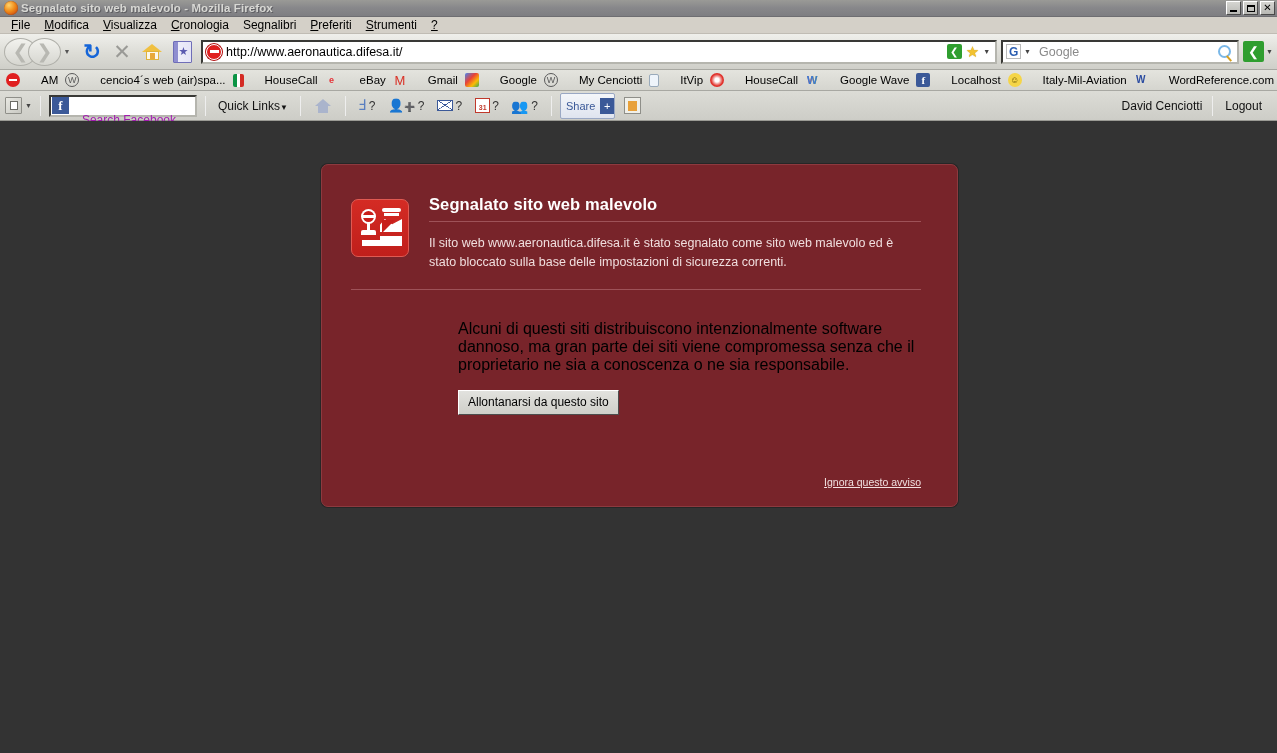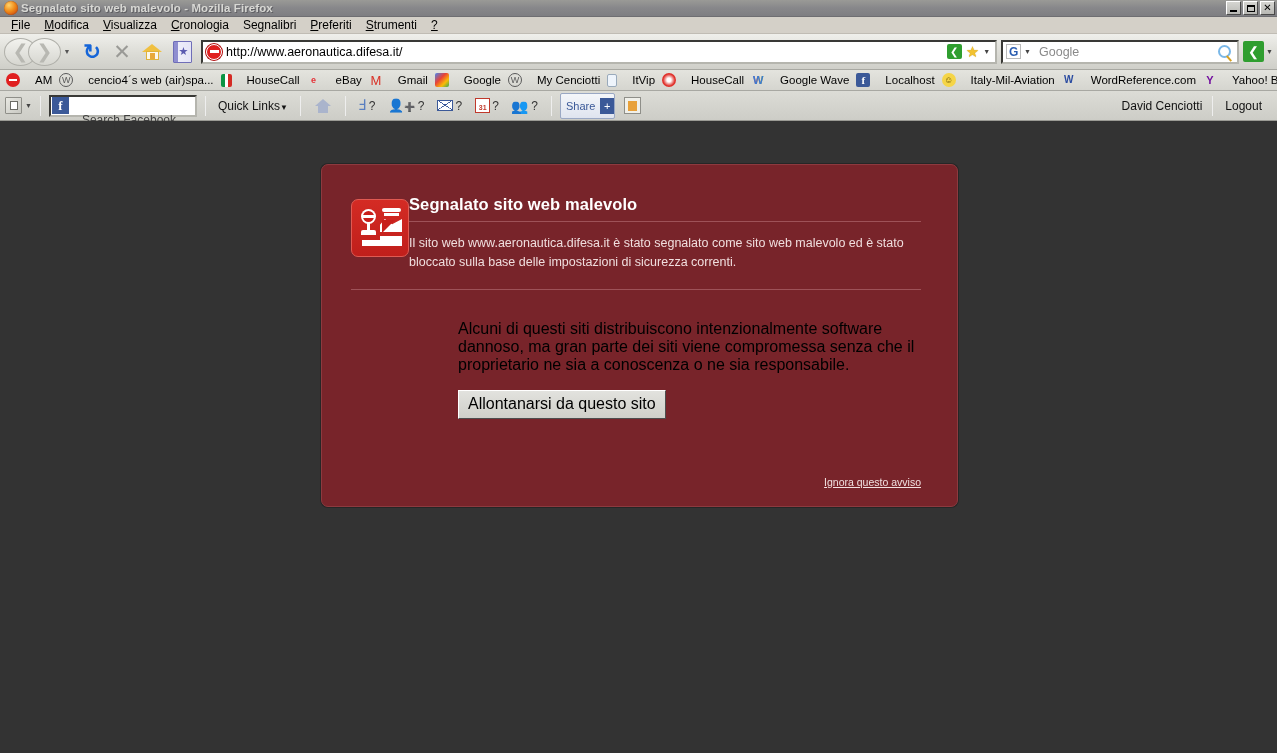--- a/index.html
+++ b/index.html
@@ -201,21 +201,21 @@
     padding: 0 3px;
     border-bottom: 1px solid #a8a8a2;
     font-size: 11.5px; color: #000;
     overflow: hidden;
     position: relative;
   }
   .bm {
     display: flex; align-items: center;
     padding: 1px 4px 1px 3px;
     white-space: nowrap; flex: 0 0 auto;
-    gap: 15px;
+    gap: 21px;
   }
   .bm-ico { width: 14px; height: 14px; flex: 0 0 auto;
             display:flex;align-items:center;justify-content:center;
             font-size: 10px; line-height: 1; border-radius: 2px; }
   .bm-chevrons { margin-left: auto; padding-right: 4px; font-size: 12px; color: #333; flex:0 0 auto;}
 
   
   .fbbar {
     height: 30px;
     background: linear-gradient(to bottom, #dcdcd6 0%, #cdcdc7 100%);
@@ -236,21 +236,21 @@
     width: 148px; height: 22px; background: #fff;
     border: 2px inset #b5b5ae; border-top-color:#8d8d86; border-left-color:#8d8d86;
     display:flex; align-items:center; flex: 0 0 auto;
   }
   .f-logo {
     width: 17px; height: 17px; background: #3b5998; color: #fff;
     font-weight: bold; font-size: 13px; font-family: "Liberation Serif", serif;
     display:flex;align-items:center;justify-content:center; line-height:1;
     margin-left: 1px; flex:0 0 auto;
   }
-  .fb-search-ph { font-size: 12px; color: #404040; padding-left: 13px; margin-top: 28px; }
+  .fb-search-ph { font-size: 12px; color: #a21caf; padding-left: 13px; margin-top: 28px; }
   .fb-ql { padding: 2px 4px; white-space: nowrap; }
   .fb-home {
     width: 0; height: 0; border-left: 8px solid transparent;
     border-right: 8px solid transparent; border-bottom: 7px solid #aab4cc;
   }
   .fb-home-b { width: 10px; height: 7px; background: #aab4cc; margin: 0 auto; }
   .fb-ic { display:flex; align-items:center; gap:2px; }
   .q { color: #333; font-size: 12px; }
   .env {
     width: 16px; height: 11px; border: 1.5px solid #3b5998; background: #fff;
@@ -300,21 +300,21 @@
   .warn-panel {
     position: absolute;
     left: 321px; top: 43px;
     width: 637px; height: 343px;
     background: #78242a;
     border: 1px solid #8d3a3f;
     border-radius: 7px;
     box-shadow: 0 0 0 1px rgba(0,0,0,0.25);
     padding: 30px 36px 0 29px;
   }
-  .warn-head { display: flex; align-items: flex-start; }
+  .warn-head { display: flex; align-items: flex-start; gap: 20px; }
   .warn-icon-box {
     width: 58px; height: 58px;
     background: linear-gradient(to bottom, #d42b24 0%, #c01f1b 100%);
     border-radius: 7px;
     border: 1px solid #e05a52;
     flex: 0 0 auto;
     position: relative;
     margin-top: 4px;
   }
   .warn-head-right { flex: 1 1 auto; min-width: 0; }
@@ -331,21 +331,21 @@
   .warn-rule {
     border: 0; border-top: 1px solid #9e5258;
     margin: 17px 0 0 0;
   }
   .warn-body-inner { padding-left: 107px; }
   .warn-buttons { display: flex; gap: 13px; padding-left: 107px; margin-top: 2px; }
   .warn-btn {
     background: linear-gradient(to bottom, #e2e2de 0%, #cfcfc9 100%);
     border: 1px solid #ffffff;
     border-right-color: #4d4d4d; border-bottom-color: #4d4d4d;
-    font-size: 16px; color: #000;
+    font-size: 12px; color: #000;
     padding: 4px 9px 5px;
     font-family: "Liberation Sans", sans-serif;
     cursor: pointer;
     white-space: nowrap;
   }
   .ignore-link {
     position: absolute;
     right: 36px; bottom: 18px;
     font-size: 10.5px; color: #f2e0e0;
     text-decoration: underline;

